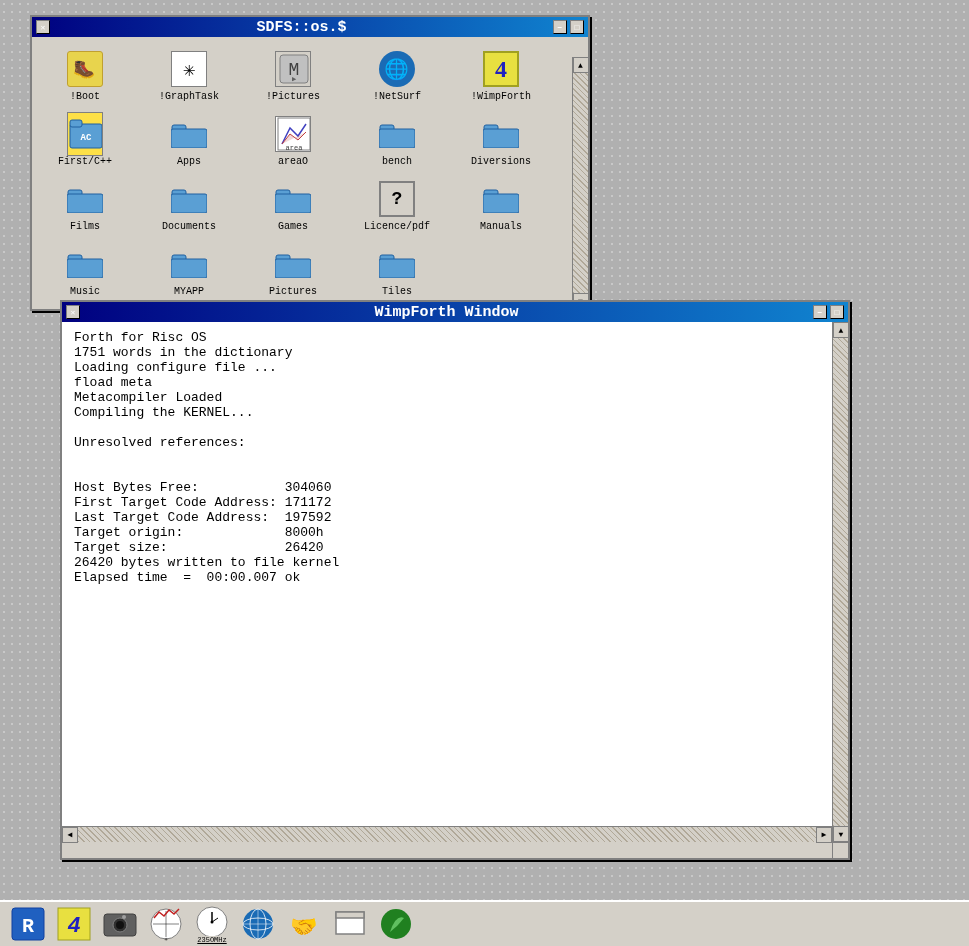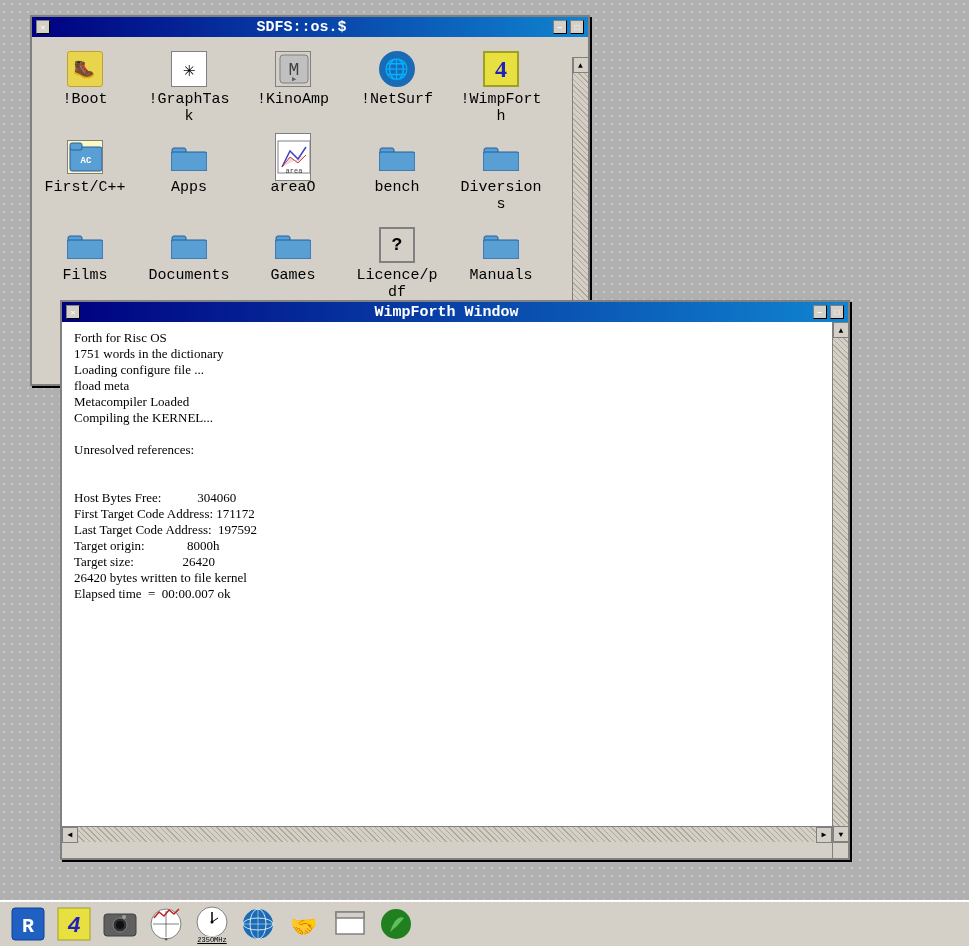--- a/index.html
+++ b/index.html
@@ -111,41 +111,41 @@
     }
     .icon-img {
       width: 40px;
       height: 40px;
       display: flex;
       align-items: center;
       justify-content: center;
       margin-bottom: 2px;
     }
     .icon-label {
-      font-size: 15px;
+      font-size: 10px;
       text-align: center;
       color: #000;
       word-break: break-all;
     }
 
     
     .wimpforth-window {
       position: absolute;
       top: 300px;
       left: 60px;
       width: 790px;
       height: 560px;
       background: #d4d0c8;
       border: 2px solid #808080;
       box-shadow: 2px 2px 0 #000;
     }
     .wimpforth-content {
       padding: 8px 12px;
       background: #ffffff;
-      font-family: Liberation Serif, serif;
+      font-family: Liberation Mono, monospace;
       font-size: 13px;
       color: #000;
       height: calc(100% - 20px - 16px);
       overflow: hidden;
       white-space: pre;
     }
     .wimpforth-scrollbar {
       position: absolute;
       right: 0;
       top: 20px;
@@ -294,33 +294,33 @@
       display: flex;
       align-items: center;
       justify-content: center;
       font-size: 18px;
       font-weight: bold;
     }
     .icon-area {
       background: white;
       border: 1px solid #808080;
       width: 36px;
-      height: 48px;
+      height: 36px;
       display: flex;
       align-items: center;
       justify-content: center;
       font-size: 10px;
       position: relative;
     }
 
     .acorn-folder {
-      background: #fef9c3;
-      border: 1px solid #808080;
-      width: 36px;
-      height: 34px;
+      background: #fde047;
+      border: 1px solid #808080;
+      width: 36px;
+      height: 44px;
       display: flex;
       align-items: center;
       justify-content: center;
       font-size: 10px;
       font-weight: bold;
       color: #c04020;
     }
   </style>
 </head>
 <body>
@@ -354,21 +354,21 @@
       <div class="app-icon">
         <div class="icon-img">
           <div class="icon-kino">
             <svg width="36" height="36">
               <rect x="4" y="4" width="28" height="28" rx="3" fill="#c0c0c0" stroke="#808080"></rect>
               <text x="18" y="24" text-anchor="middle" font-size="18" fill="#404040">M</text>
               <text x="18" y="30" text-anchor="middle" font-size="7" fill="#606060">▶</text>
             </svg>
           </div>
         </div>
-        <div class="icon-label">!KinoAmp</div>
+        <div class="icon-label">!Pictures</div>
       </div>
       <div class="app-icon">
         <div class="icon-img">
           <div class="icon-netsurf">🌐</div>
         </div>
         <div class="icon-label">!NetSurf</div>
       </div>
 
       <div class="app-icon">
         <div class="icon-img">

